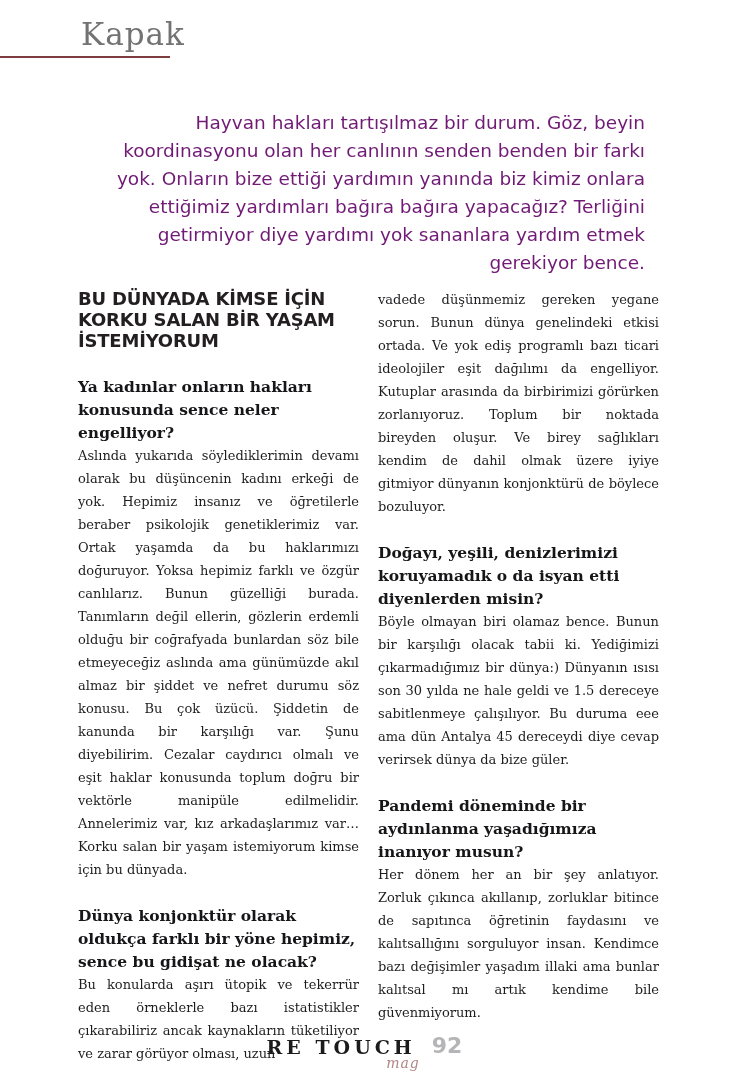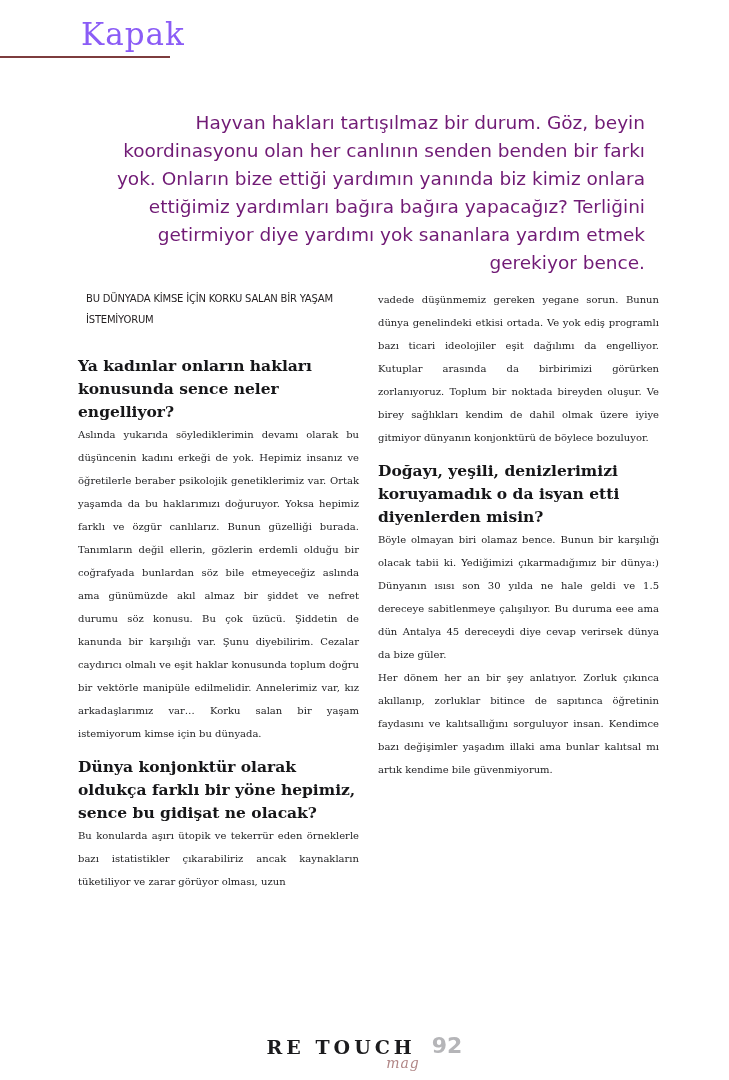--- a/index.html
+++ b/index.html
@@ -10,21 +10,21 @@
     background:#ffffff;
     overflow:hidden;
     font-family:"DejaVu Serif", serif;
   }
 
   
   .masthead-title {
     position:absolute; left:81px; top:16px;
     font-family:"DejaVu Serif", serif;
     font-size:31px; font-weight:400;
-    color:#8b5cf6; letter-spacing:1px;
+    color:#737373; letter-spacing:1px;
   }
   .masthead-rule {
     position:absolute; left:0; top:56px;
     width:170px; height:2px;
     background:#7d3c3e;
   }
 
   
   .intro {
     position:absolute; left:84px; top:109px; width:561px;
@@ -34,36 +34,35 @@
   }
 
   
   .columns {
     position:absolute; left:78px; top:288px; width:581px;
     display:flex; gap:19px;
   }
   .col { width:281px; }
   .article-heading {
     font-family:"DejaVu Sans", sans-serif;
-    font-weight:normal; font-size:10px; line-height:21px;
+    font-weight:bold; font-size:18px; line-height:21px;
     letter-spacing:-0.2px;
     color:#231f20;
     margin-bottom:24px;
-    margin-left:8px;
   }
   .question {
     font-family:"DejaVu Serif", serif;
     font-weight:bold; font-size:15.5px; line-height:23px;
     color:#161618;
-    margin-top:10px;
+    margin-top:23px;
   }
   .question.first { margin-top:0; }
   .answer {
     font-family:"DejaVu Serif", serif;
-    font-size:10px; line-height:23px;
+    font-size:13px; line-height:23px;
     color:#1d1d1f;
     text-align:justify;
   }
 
   
   .footer {
     position:absolute; left:0; top:1036px; width:100%;
     display:flex; justify-content:center; align-items:flex-start;
   }
   .brand {
@@ -107,20 +106,21 @@
       <div class="question">Dünya konjonktür olarak oldukça farklı bir yöne hepimiz, sence bu gidişat ne olacak?</div>
       <div class="answer">Bu konularda aşırı ütopik ve tekerrür eden örneklerle bazı istatistikler çıkarabiliriz ancak kaynakların tüketiliyor ve zarar görüyor olması, uzun</div>
     </div>
 
     <div class="col">
       <div class="answer">vadede düşünmemiz gereken yegane sorun. Bunun dünya genelindeki etkisi ortada. Ve yok ediş programlı bazı ticari ideolojiler eşit dağılımı da engelliyor. Kutuplar arasında da birbirimizi görürken zorlanıyoruz. Toplum bir noktada bireyden oluşur. Ve birey sağlıkları kendim de dahil olmak üzere iyiye gitmiyor dünyanın konjonktürü de böylece bozuluyor.</div>
 
       <div class="question">Doğayı, yeşili, denizlerimizi koruyamadık o da isyan etti diyenlerden misin?</div>
       <div class="answer">Böyle olmayan biri olamaz bence. Bunun bir karşılığı olacak tabii ki. Yediğimizi çıkarmadığımız bir dünya:) Dünyanın ısısı son 30 yılda ne hale geldi ve 1.5 dereceye sabitlenmeye çalışılıyor. Bu duruma eee ama dün Antalya 45 dereceydi diye cevap verirsek dünya da bize güler.</div>
 
+      <div class="question">Pandemi döneminde bir aydınlanma yaşadığımıza inanıyor musun?</div>
       <div class="answer">Her dönem her an bir şey anlatıyor. Zorluk çıkınca akıllanıp, zorluklar bitince de sapıtınca öğretinin faydasını ve kalıtsallığını sorguluyor insan. Kendimce bazı değişimler yaşadım illaki ama bunlar kalıtsal mı artık kendime bile güvenmiyorum.</div>
     </div>
 
   </div>
 
   <div class="footer">
     <div class="brand">
       <span>RE TOUCH</span>
       <span class="brand-script">mag</span>
     </div>

